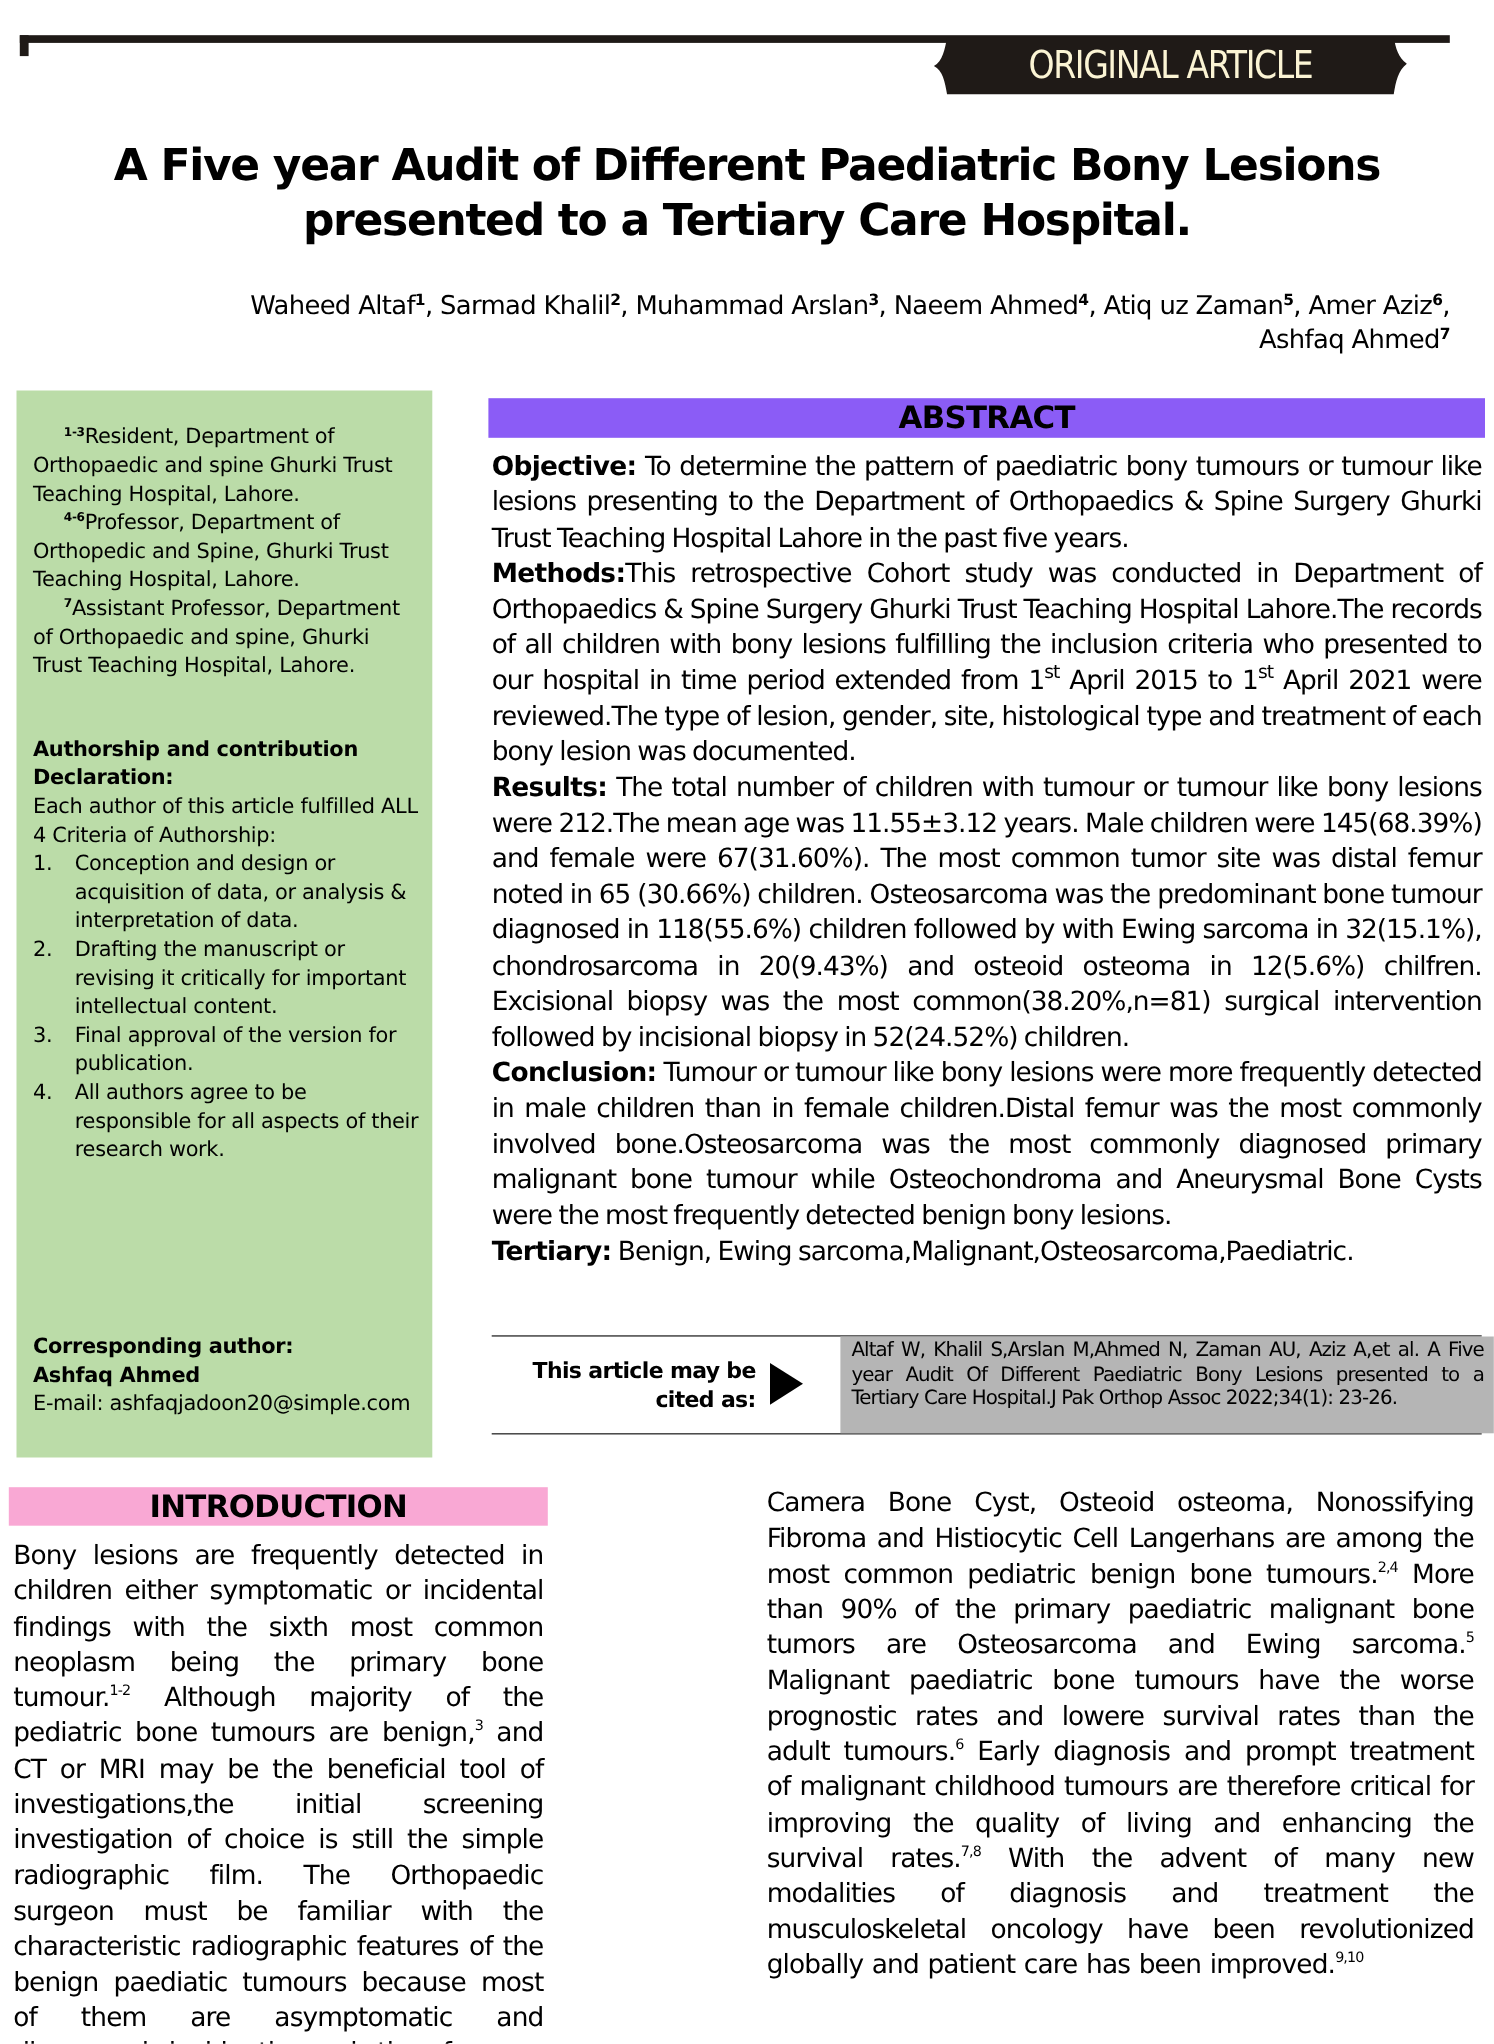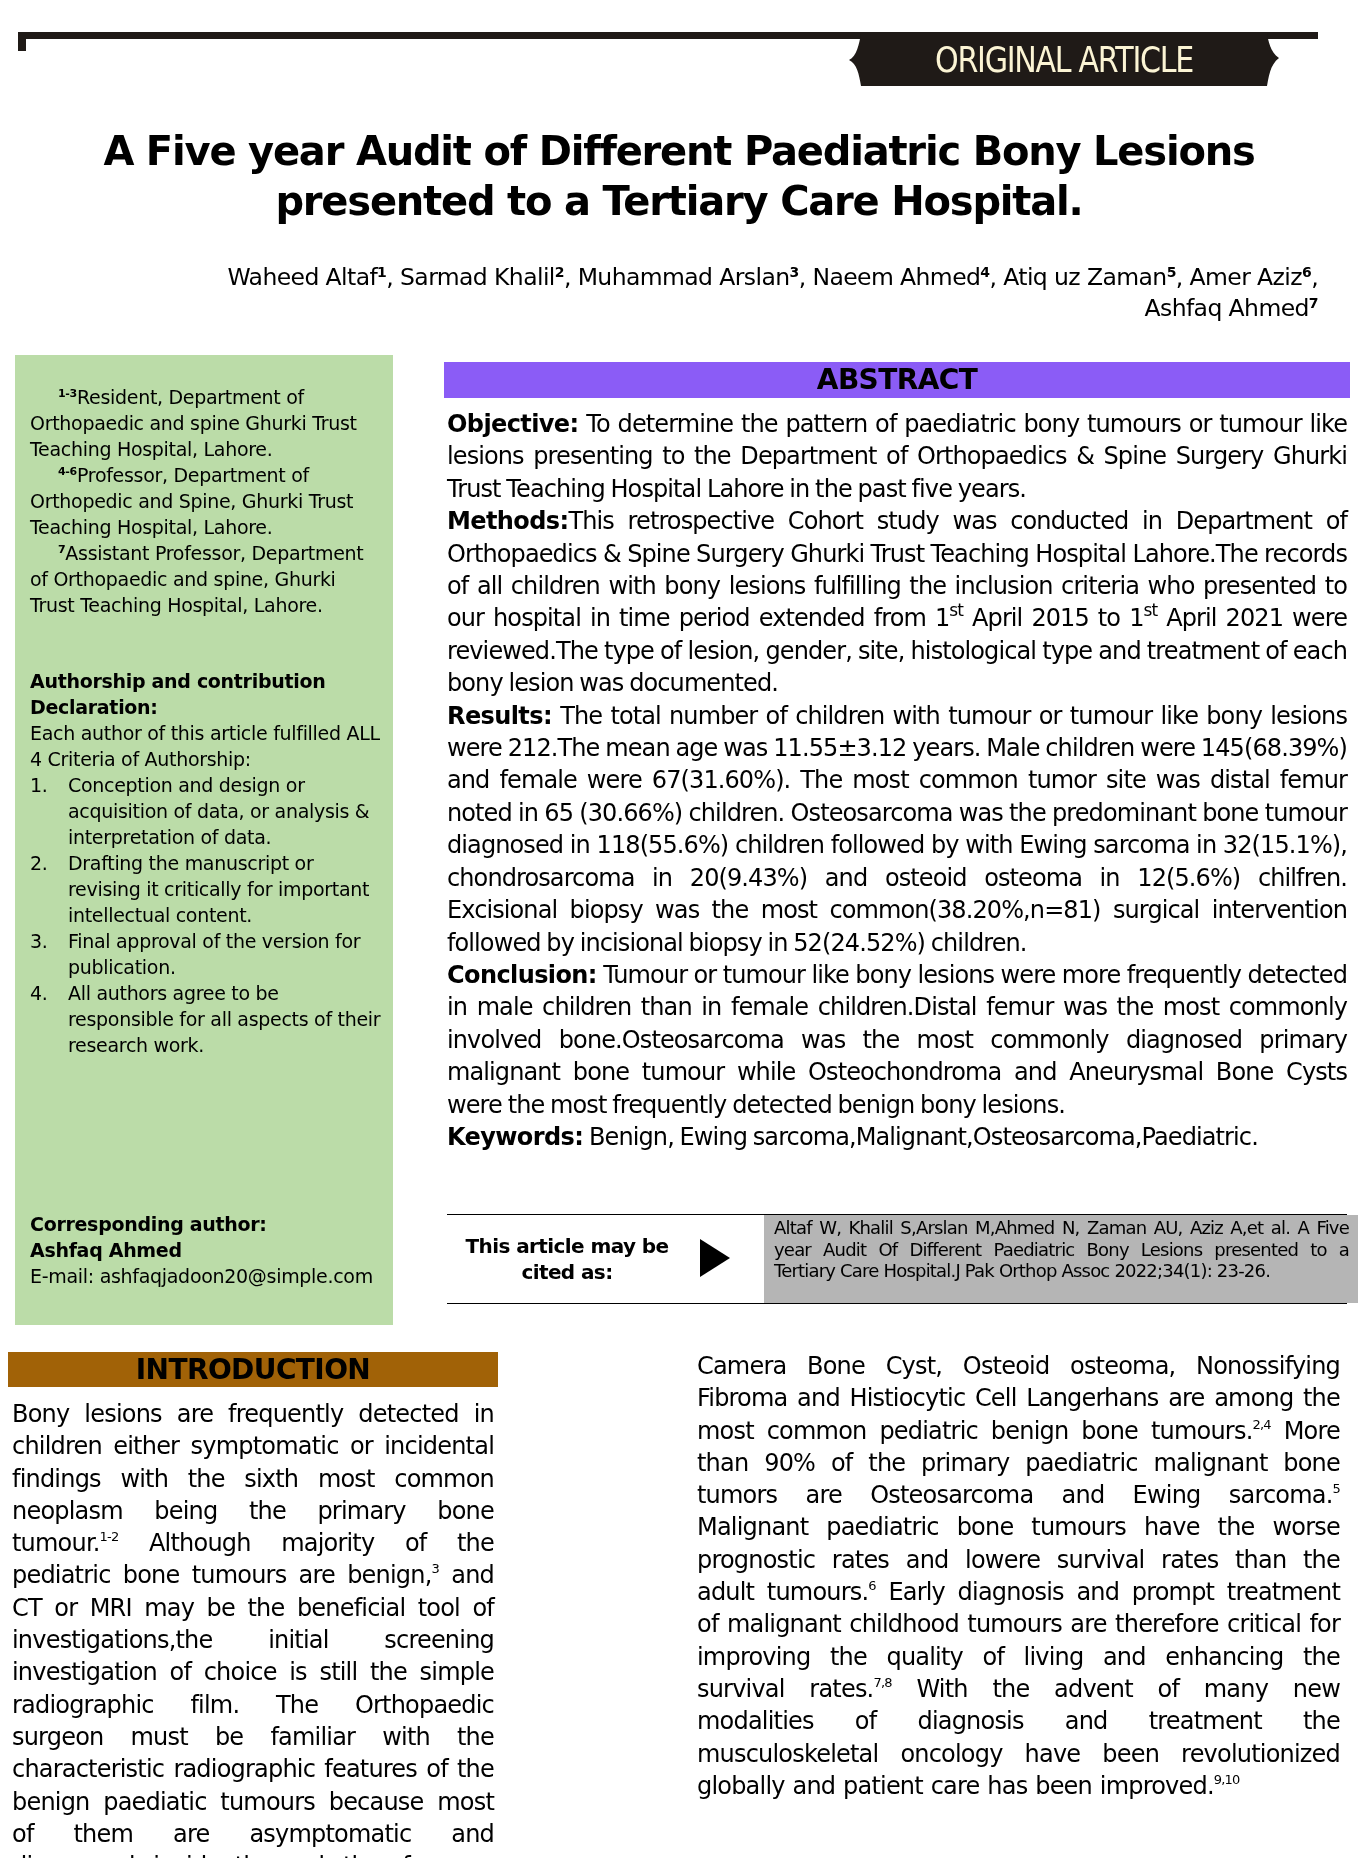--- a/index.html
+++ b/index.html
@@ -40,28 +40,28 @@
     text-align: center; font-weight: bold; font-size: 28px; line-height: 36px; letter-spacing: -0.6px; }
   .abstract-body { position: absolute; left: 447px; top: 408px; width: 900px; font-size: 24px; line-height: 32.4px;
     text-align: justify; letter-spacing: -0.9px; word-spacing: -1px; }
   .abstract-body p { margin: 0; }
   .abstract-body .lbl { font-weight: bold; letter-spacing: -0.6px; }
   .abstract-body sup { font-size: 17px; vertical-align: 10px; line-height: 0; }
 
   
   .cite-box { position: absolute; left: 447px; top: 1214px; width: 900px; height: 90px; border-top: 1px solid #000; border-bottom: 1.5px solid #000; }
   .cite-lbl { position: absolute; left: 0; top: 0; width: 240px; height: 88px; display: flex; align-items: center; justify-content: center;
-    text-align: center; font-weight: bold; font-size: 20px; line-height: 26px; letter-spacing: -0.6px; }
+    text-align: right; font-weight: bold; font-size: 20px; line-height: 26px; letter-spacing: -0.6px; }
   .cite-arrow { position: absolute; left: 253px; top: 24px; width: 0; height: 0; border-top: 19px solid transparent;
     border-bottom: 19px solid transparent; border-left: 30px solid #000; }
   .cite-text { position: absolute; left: 317px; top: 0; width: 599px; height: 88px; background: #b5b5b5;
     padding: 2px 14px 0 10px; font-size: 18px; line-height: 21.6px; text-align: justify; letter-spacing: -0.8px; }
 
   
-  .intro-head { position: absolute; left: 8px; top: 1352px; width: 490px; height: 35px; background: #a16207;
+  .intro-head { position: absolute; left: 8px; top: 1352px; width: 490px; height: 35px; background: #f9a8d4;
     text-align: center; font-weight: bold; font-size: 28px; line-height: 35px; letter-spacing: -0.6px; }
   .col { position: absolute; font-size: 24px; line-height: 32.3px; text-align: justify; letter-spacing: -0.8px; word-spacing: 1px; }
   .col-left { left: 12px; top: 1398px; width: 482px; }
   .col-right { left: 697px; top: 1350px; width: 643px; }
   .col sup { font-size: 13px; vertical-align: 10px; line-height: 0; }
 </style>
 </head>
 <body>
 
 <div class="top-rule"></div>
@@ -107,21 +107,21 @@
     <div><span>E-mail: </span><span>ashfaqjadoon20@simple.com</span></div>
   </div>
 </aside>
 
 <div class="abstract-head">ABSTRACT</div>
 <div class="abstract-body">
   <p><span class="lbl">Objective:</span><span> To determine the pattern of paediatric bony tumours or tumour like lesions presenting to the Department of Orthopaedics &amp; Spine Surgery Ghurki Trust Teaching Hospital Lahore in the past five years.</span></p>
   <p><span class="lbl">Methods:</span><span>This retrospective Cohort study was conducted in Department of Orthopaedics &amp; Spine Surgery Ghurki Trust Teaching Hospital Lahore.The records of all children with bony lesions fulfilling the inclusion criteria who presented to our hospital in time period extended from 1</span><sup>st</sup><span> April 2015 to 1</span><sup>st</sup><span> April 2021 were reviewed.The type of lesion, gender, site, histological type and treatment of each bony lesion was documented.</span></p>
   <p><span class="lbl">Results:</span><span> The total number of children with tumour or tumour like bony lesions were 212.The mean age was 11.55±3.12 years. Male children were 145(68.39%) and female were 67(31.60%). The most common tumor site was distal femur noted in 65 (30.66%) children. Osteosarcoma was the predominant bone tumour diagnosed in 118(55.6%) children followed by with Ewing sarcoma in 32(15.1%), chondrosarcoma in 20(9.43%) and osteoid osteoma in 12(5.6%) chilfren. Excisional biopsy was the most common(38.20%,n=81) surgical intervention followed by incisional biopsy in 52(24.52%) children.</span></p>
   <p><span class="lbl">Conclusion:</span><span> Tumour or tumour like bony lesions were more frequently detected in male children than in female children.Distal femur was the most commonly involved bone.Osteosarcoma was the most commonly diagnosed primary malignant bone tumour while Osteochondroma and Aneurysmal Bone Cysts were the most frequently detected benign bony lesions.</span></p>
-  <p><span class="lbl">Keywords:</span><span> Benign, Ewing sarcoma,Malignant,Osteosarcoma,Paediatric.</span></p>
+  <p><span class="lbl">Tertiary:</span><span> Benign, Ewing sarcoma,Malignant,Osteosarcoma,Paediatric.</span></p>
 </div>
 
 <div class="cite-box">
   <div class="cite-lbl">This article may be cited as:</div>
   <div class="cite-arrow"></div>
   <div class="cite-text">Altaf W, Khalil S,Arslan M,Ahmed N, Zaman AU, Aziz A,et al. A Five year Audit Of Different Paediatric Bony Lesions presented to a Tertiary Care Hospital.J Pak Orthop Assoc 2022;34(1): 23-26.</div>
 </div>
 
 <div class="intro-head">INTRODUCTION</div>
 <div class="col col-left">

